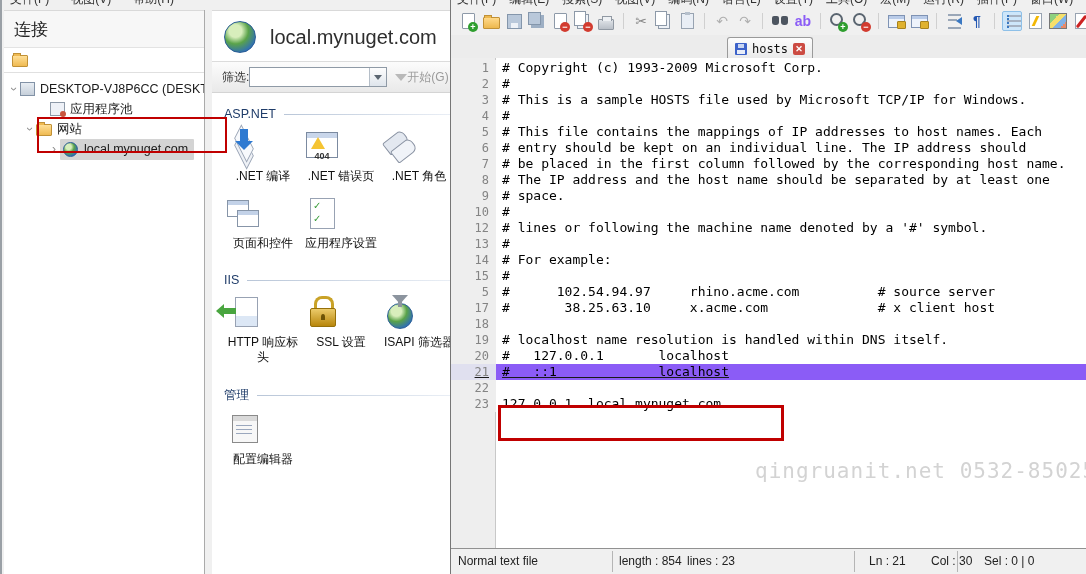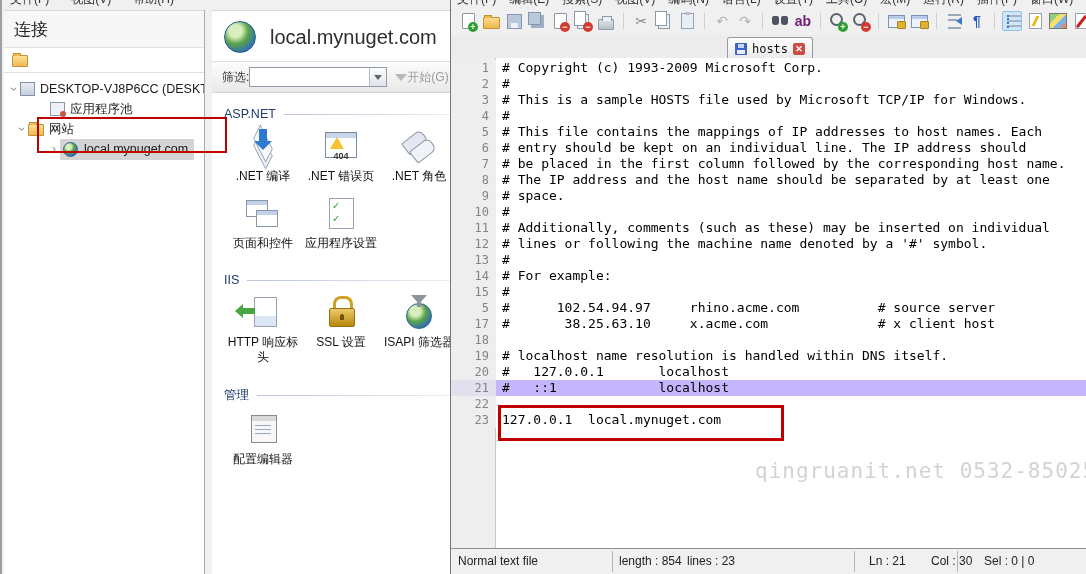--- a/index.html
+++ b/index.html
@@ -42,21 +42,21 @@
   .filter-combo{width:138px;height:20px;background:#fff;border:1px solid #8f9aa6;display:flex;align-items:center;justify-content:flex-end;box-sizing:border-box;}
   .combo-btn{width:16px;height:18px;background:linear-gradient(#fdfdfd,#dfe5ec);border-left:1px solid #b5bec8;display:flex;align-items:center;justify-content:center;}
   .combo-arrow{width:0;height:0;border-left:4px solid transparent;border-right:4px solid transparent;border-top:5px solid #5a6570;}
   .funnel{width:0;height:0;border-left:6px solid transparent;border-right:6px solid transparent;border-top:7px solid #b9b9b9;position:relative;margin-left:8px;}
   .go-label{color:#9b9b9b;}
   #features{padding:10px 0 0 12px;}
   .sect-header{display:flex;align-items:center;margin:4px 0 8px 0;}
   .sect-title{color:#1f3c69;font-size:12.5px;white-space:nowrap;}
   .sect-line{flex:1;height:1px;margin:0 6px 0 8px;background:linear-gradient(to right,#b9c6d8,#e9eef5);}
   .fgrid{display:flex;flex-wrap:wrap;width:234px;margin-bottom:10px;}
-  .fcell{width:78px;display:flex;flex-direction:column;align-items:center;margin-bottom:12px;cursor:default;}
+  .fcell{width:78px;display:flex;flex-direction:column;margin-bottom:12px;cursor:default;}
   .flabel{text-align:center;line-height:15px;margin-top:4px;color:#111;}
   .fi{width:40px;height:36px;position:relative;flex:none;}
   
   .fi-net-compile::before,.fi-net-compile::after{content:"";position:absolute;left:7px;width:24px;height:13px;background:#eef1f6;border:1px solid #9aa4b5;transform:rotate(45deg) skew(18deg,18deg);}
   .fi-net-compile::before{top:14px;} .fi-net-compile::after{top:7px;background:#f7f9fc;}
   .fi-net-compile .arr{position:absolute;left:16px;top:0;width:8px;height:12px;background:#2f7ad1;z-index:2;}
   .fi-net-compile .arr::after{content:"";position:absolute;left:-5px;top:12px;border-left:9px solid transparent;border-right:9px solid transparent;border-top:9px solid #2f7ad1;}
   .fi-net-error .win{position:absolute;left:4px;top:3px;width:30px;height:24px;background:#fff;border:1px solid #7b8aa0;}
   .fi-net-error .win::before{content:"";position:absolute;left:0;top:0;right:0;height:5px;background:#c9d6ea;}
   .fi-net-error .warn{position:absolute;left:9px;top:8px;width:0;height:0;border-left:7px solid transparent;border-right:7px solid transparent;border-bottom:12px solid #f5c433;}
@@ -133,21 +133,21 @@
   .tab-floppy{width:12px;height:12px;background:#3c62c9;position:relative;flex:none;border-radius:1px;}
   .tab-floppy::before{content:"";position:absolute;left:3px;top:1px;width:6px;height:4px;background:#c9d6f2;}
   .tab-floppy::after{content:"";position:absolute;left:2px;bottom:1px;width:8px;height:4px;background:#e8edf8;}
   .tab-close{width:12px;height:12px;background:#cc4b42;border-radius:2px;color:#fff;font:bold 9px/12px "Liberation Sans",sans-serif;text-align:center;flex:none;}
   
   #npp-editor{position:absolute;left:0;top:58px;right:0;bottom:25px;background:#fff;overflow:hidden;
               font-family:"DejaVu Sans Mono",monospace;font-size:13px;}
   #gutter-bg{position:absolute;left:0;top:0;bottom:0;width:44px;background:#eeeeee;border-right:1px solid #c8c8c8;}
   #lines{position:absolute;left:0;top:2px;right:0;}
   .ln-row{height:16px;display:flex;white-space:pre;}
-  .ln-row.cur{background:#c4b5fd;}
+  .ln-row.cur{background:#8b5cf6;text-decoration:underline;}
   .ln{width:38px;padding-right:7px;text-align:right;color:#848484;background:#eeeeee;flex:none;font-size:12px;line-height:16px;}
   .ln-row.cur .ln{background:#e0e0ef;}
   .code{padding-left:6px;color:#000;line-height:16px;flex:1;}
   
   #npp-status{position:absolute;left:0;bottom:0;right:0;height:25px;background:#f0f0f0;border-top:1px solid #919191;}
   .st{position:absolute;top:5px;font-size:12px;color:#222;white-space:nowrap;}
   .stsep{position:absolute;top:2px;bottom:2px;width:1px;background:#b5b5b5;}
   
   #watermark{position:absolute;left:755px;top:459px;z-index:30;font-family:"DejaVu Sans Mono",monospace;
              font-size:21px;color:#d3d3d3;letter-spacing:1px;white-space:nowrap;}
@@ -173,21 +173,21 @@
         <div class="tree-row" style="padding-left: 4px;">
           <span class="chev chev-v">›</span>
           <span class="t-server"></span>
           <span class="tlabel">DESKTOP-VJ8P6CC (DESKT</span>
         </div>
         <div class="tree-row" style="padding-left: 34px;">
           <span class="chev"></span>
           <span class="t-pool"></span>
           <span class="tlabel">应用程序池</span>
         </div>
-        <div class="tree-row" style="padding-left: 12px;">
+        <div class="tree-row" style="padding-left: 20px;">
           <span class="chev chev-v">›</span>
           <span class="t-folder"></span>
           <span class="tlabel">网站</span>
         </div>
         <div class="tree-row" style="padding-left: 44px;">
           <span class="chev">›</span>
           <span class="selwrap">
             <span class="t-globe"></span>
             <span class="tlabel">local.mynuget.com</span>
           </span>
@@ -348,21 +348,21 @@
         <span class="g" style="color: rgb(176, 176, 176);">↶</span>
       </span>
       <span class="tbi">
         <span class="g" style="color: rgb(176, 176, 176);">↷</span>
       </span>
       <span class="tbsep"></span>
       <span class="tbi">
         <span class="s-binoculars"></span>
       </span>
       <span class="tbi">
-        <span class="g" style="color: #701a75; font-weight: bold;">ab</span>
+        <span class="g" style="color: #8b5cf6; font-weight: bold;">ab</span>
       </span>
       <span class="tbsep"></span>
       <span class="tbi">
         <span class="s-magnifier"></span>
         <span class="bdg" style="background: rgb(46, 158, 46);">+</span>
       </span>
       <span class="tbi">
         <span class="s-magnifier"></span>
         <span class="bdg" style="background: rgb(210, 59, 47);">−</span>
       </span>
@@ -409,21 +409,20 @@
         <div class="ln-row"><span class="ln">1</span><span class="code"># Copyright (c) 1993-2009 Microsoft Corp.</span></div>
         <div class="ln-row"><span class="ln">2</span><span class="code">#</span></div>
         <div class="ln-row"><span class="ln">3</span><span class="code"># This is a sample HOSTS file used by Microsoft TCP/IP for Windows.</span></div>
         <div class="ln-row"><span class="ln">4</span><span class="code">#</span></div>
         <div class="ln-row"><span class="ln">5</span><span class="code"># This file contains the mappings of IP addresses to host names. Each</span></div>
         <div class="ln-row"><span class="ln">6</span><span class="code"># entry should be kept on an individual line. The IP address should</span></div>
         <div class="ln-row"><span class="ln">7</span><span class="code"># be placed in the first column followed by the corresponding host name.</span></div>
         <div class="ln-row"><span class="ln">8</span><span class="code"># The IP address and the host name should be separated by at least one</span></div>
         <div class="ln-row"><span class="ln">9</span><span class="code"># space.</span></div>
         <div class="ln-row"><span class="ln">10</span><span class="code">#</span></div>
-        <div class="ln-row"><span class="ln">11</span><span class="code"># Additionally, comments (such as these) may be inserted on individual</span></div>
         <div class="ln-row"><span class="ln">12</span><span class="code"># lines or following the machine name denoted by a '#' symbol.</span></div>
         <div class="ln-row"><span class="ln">13</span><span class="code">#</span></div>
         <div class="ln-row"><span class="ln">14</span><span class="code"># For example:</span></div>
         <div class="ln-row"><span class="ln">15</span><span class="code">#</span></div>
         <div class="ln-row"><span class="ln">5</span><span class="code">#      102.54.94.97     rhino.acme.com          # source server</span></div>
         <div class="ln-row"><span class="ln">17</span><span class="code">#       38.25.63.10     x.acme.com              # x client host</span></div>
         <div class="ln-row"><span class="ln">18</span><span class="code"></span></div>
         <div class="ln-row"><span class="ln">19</span><span class="code"># localhost name resolution is handled within DNS itself.</span></div>
         <div class="ln-row"><span class="ln">20</span><span class="code">#   127.0.0.1       localhost</span></div>
         <div class="ln-row cur"><span class="ln">21</span><span class="code">#   ::1             localhost</span></div>

